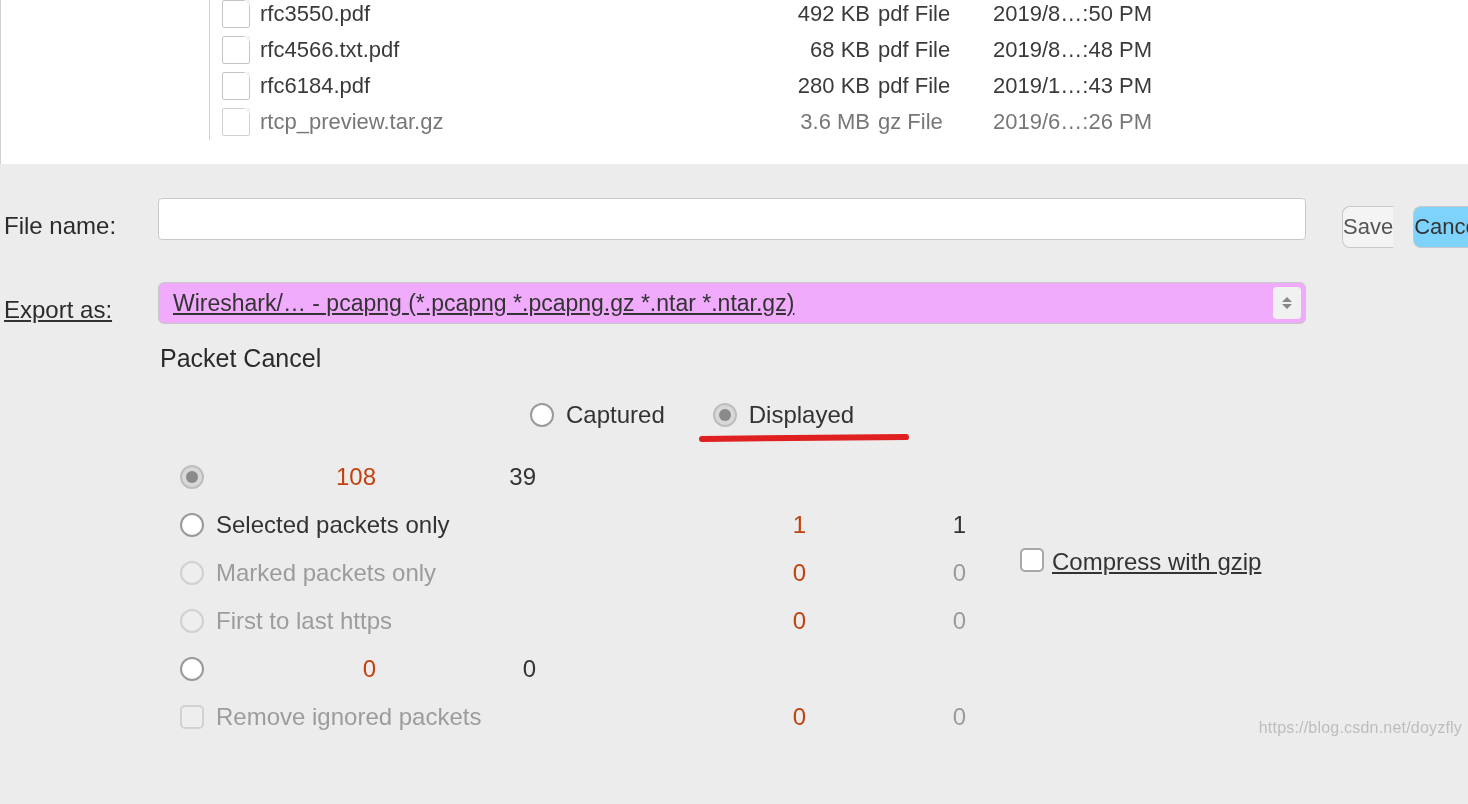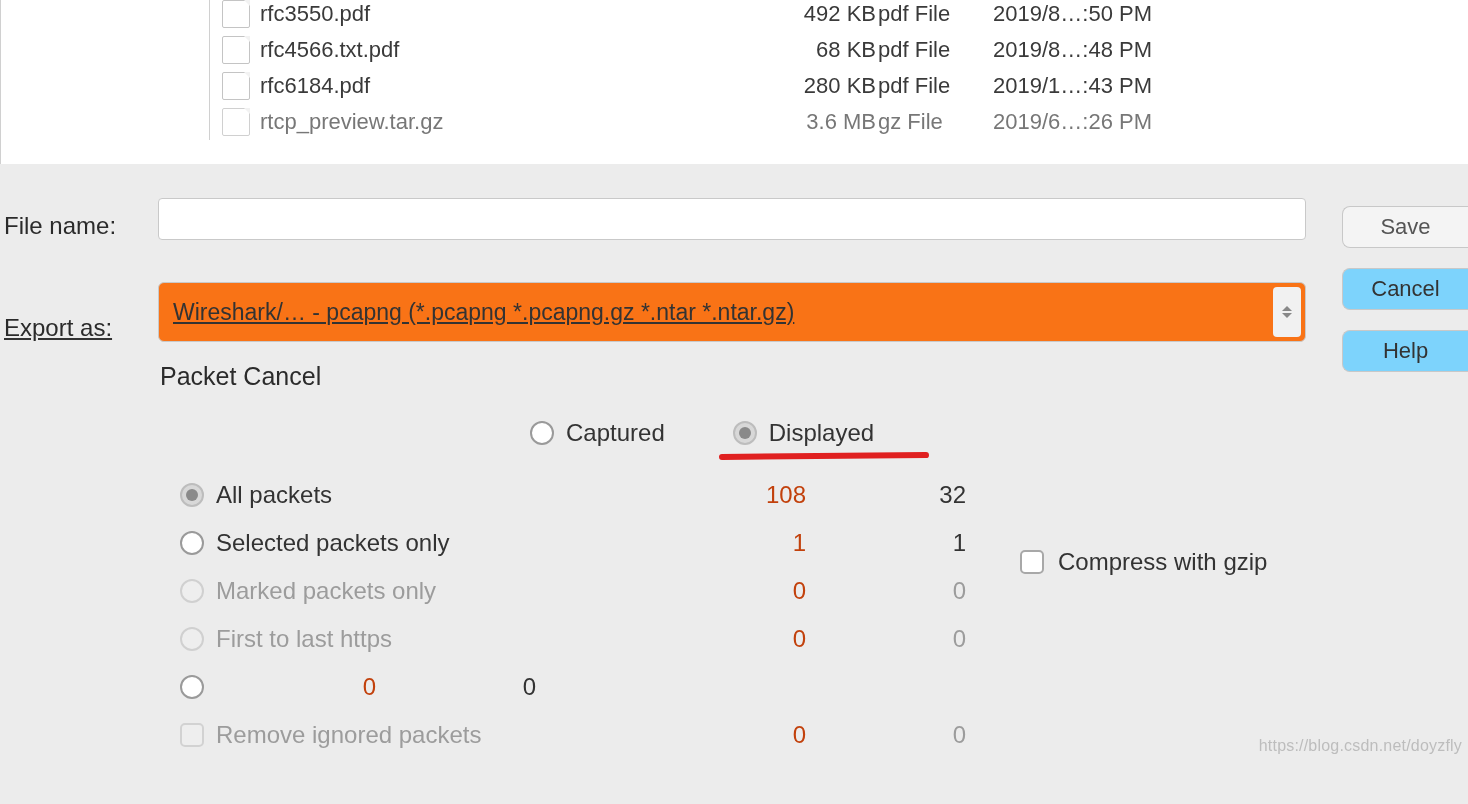--- a/index.html
+++ b/index.html
@@ -37,21 +37,21 @@
     border-radius: 2px;
     position: relative;
   }
   .file-row .fi-icon::after{
     content:""; position:absolute; right:-1px; top:-1px;
     border-style:solid; border-width:0 6px 6px 0;
     border-color:transparent #f2f2f2 transparent transparent;
   }
   .file-row.cut .fi-icon { border-color:#d0d0d0; }
   .col-name { flex: 0 0 500px; white-space: nowrap; overflow: hidden; }
-  .col-size { flex: 0 0 118px; text-align: right; padding-right: 2px; white-space: nowrap; }
+  .col-size { flex: 0 0 118px; text-align: right; padding-right: 8px; white-space: nowrap; }
   .col-kind { flex: 0 0 115px; white-space: nowrap; }
   .col-date { flex: 1 1 auto; white-space: nowrap; }
   .cut { color: #777; }
   .cut .col-name, .cut .col-size, .cut .col-kind, .cut .col-date { color:#777; }
 
   
   .lower {
     background: #ececec;
     padding: 34px 0 0 0;
     position: relative;
@@ -71,23 +71,23 @@
   .text-input {
     height: 42px;
     width: 1148px;
     background: #fff;
     border: 1px solid #c9c9c9;
     border-radius: 4px;
     font-size: 22px;
     padding: 0 10px;
   }
   .select-wrap {
-    height: 60px;
+    height: 42px;
     width: 1148px;
-    background: #f97316;
+    background: #f0abfc;
     border: 1px solid #c9c9c9;
     border-radius: 6px;
     display: flex;
     align-items: center;
     padding: 0 14px;
     font-size: 23px;
     position: relative;
   }
   .select-wrap .chev {
     position: absolute; right: 4px; top: 4px; bottom: 4px; width: 28px;
@@ -102,21 +102,20 @@
   .select-wrap .chev::before{ border-bottom:5px solid #888; }
   .select-wrap .chev::after{ border-top:5px solid #888; }
 
   
   .btn-col {
     position: absolute;
     right: 0;
     top: 42px;
     width: 126px;
     display: flex;
-    flex-direction: column;
     gap: 20px;
   }
   .side-btn {
     height: 42px;
     border: 1px solid #c8c8c8;
     border-radius: 8px;
     background: #7dd3fc;
     font-size: 22px;
     display:flex;align-items:center;justify-content:center;
     cursor: pointer;
@@ -133,21 +132,21 @@
   }
   .pr-title {
     font-size: 25px;
     font-weight: 500;
     color: #2b2b2b;
     margin-bottom: 28px;
   }
   .pr-head {
     display:flex; align-items:center;
     padding-left: 370px;
-    gap: 68px;
+    gap: 48px;
     margin-bottom: 24px;
     font-size: 24px;
   }
   .radio {
     width: 24px; height:24px; border-radius:50%;
     border:2px solid #9a9a9a; background:#fff; display:inline-block;
     position:relative; flex:0 0 24px;
   }
   .radio.checked { border-color:#bdbdbd; background:#d8d8d8; }
   .radio.checked::after{
@@ -176,22 +175,23 @@
   .checkbox {
     width:24px; height:24px; border:2px solid #a8a8a8; border-radius:5px; background:#fff;
     display:inline-block; flex:0 0 24px;
   }
   .checkbox.disabled { border-color:#d2d2d2; background:#eee;}
 
   .gzip-row {
     position:absolute;
     left: 1020px;
     top: 384px;
-    display:flex; align-items:center; gap:14px;
+    display:flex; align-items:flex-start; gap:8px;
     font-size:24px;
+    text-decoration:underline;
   }
 
   .underline-red{
     position:absolute; height:6px; background:#e02020; border-radius:3px;
     width:210px;
     transform: rotate(-0.5deg);
   }
 
   .watermark{
     position:absolute; right:6px; bottom:4px;
@@ -279,23 +279,22 @@
         <span class="radio checked"></span>
         <span>Displayed</span>
         <span class="underline-red" style="left:-14px; top:34px;"></span>
       </div>
     </div>
 
     <div class="pr-row">
       <div class="r-radio">
           <span class="radio checked"></span>
         </div>
-      <div class="r-label">All packets</div>
       <div class="r-cap">108</div>
-      <div class="r-disp">32</div>
+      <div class="r-disp">39</div>
     </div>
 
     <div class="pr-row">
       <div class="r-radio">
           <span class="radio"></span>
         </div>
       <div class="r-label">Selected packets only</div>
       <div class="r-cap">1</div>
       <div class="r-disp">1</div>
     </div>

